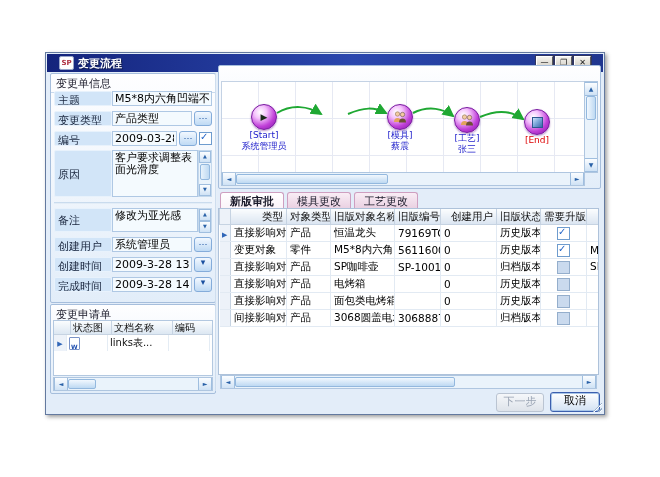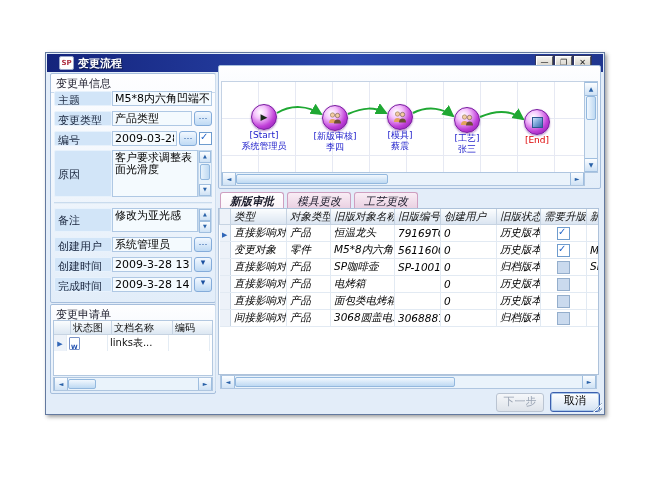--- a/index.html
+++ b/index.html
@@ -98,29 +98,29 @@
              display:flex; flex-direction:column; }
   .vs-btn { flex:0 0 12px; background:linear-gradient(#FBFDFF,#CFE2F5); border-top:1px solid #9FBEDF;
             border-bottom:1px solid #9FBEDF; font-size:6px; color:#2A62A8; text-align:center; line-height:11px; }
   .vs-thumb { margin:0 1px; height:22px; background:linear-gradient(90deg,#F2F8FE,#BED9F2);
               border:1px solid #93B8DE; border-radius:2px; }
   #flow-vscroll { right:2px; top:15px; bottom:15px; }
   #flow-hscroll { left:2px; right:15px; bottom:2px; }
   #flow-hscroll .hs-thumb { width:150px; }
 
   
-  #tab-panel { position:absolute; left:172px; top:138px; width:381px; height:200px;font-style:italic; }
+  #tab-panel { position:absolute; left:172px; top:138px; width:381px; height:200px; }
   .tabstrip { display:flex; gap:3px; padding:1px 0 0 2px; height:16px; }
   .tab { padding:1px 9px 0; font-size:11px; color:#1A1A2A; background:linear-gradient(#F9EDF5,#EAD1E2);
          border:1px solid #CE9FC0; border-bottom:none; border-radius:3px 3px 0 0; white-space:nowrap; cursor:default; }
   .tab.active { background:linear-gradient(#FFFFFF,#FBF4F9); font-weight:bold; }
   .gridwrap { position:absolute; left:0; right:0; top:17px; bottom:16px; background:#fff;
               border:1px solid #AEC2DA; overflow:hidden; }
   table.grid { border-collapse:collapse; table-layout:fixed; width:407px; font-size:10.5px; }
-  table.grid th { height:15px; font-weight:normal; text-align:left; padding:0 3px;
+  table.grid th { height:15px; font-weight:normal; text-align:right; padding:0 3px;
                   background:linear-gradient(#FBFDFE,#DBE5F1); border:1px solid #C6D3E2; border-top:none;
                   white-space:nowrap; overflow:hidden; }
   table.grid td { height:16px; padding:0 3px; border-right:1px solid #E2EAF3; border-bottom:1px solid #E2EAF3;
                   white-space:nowrap; overflow:hidden; color:#000; }
   table.grid td.ind, table.grid th.ind { background:#EDF2F9; border-right:1px solid #C6D3E2; padding:0; text-align:center; }
   td.c-center { text-align:center; }
   #main-hscroll { left:2px; right:2px; bottom:2px; }
   #main-hscroll .hs-thumb { width:218px; }
 
   
@@ -257,32 +257,20 @@
         </svg>
 
         <div class="fnode" style="left:0px; top:22px;">
           <div class="fcircle">
               <span class="start-glyph">▶</span>
             </div>
           <div class="flabel">[Start]</div>
           <div class="fperson">系统管理员</div>
         </div>
 
-        <div class="fnode" style="left:71px; top:23px;">
-          <div class="fcircle">
-            <svg width="16" height="12" viewBox="0 0 16 12">
-              <circle cx="5.5" cy="3" r="2.2" fill="#F2CBA2" stroke="#806040" stroke-width="0.5"></circle>
-              <path d="M2 11 Q2 7 5.5 7 Q9 7 9 11 Z" fill="#E2A35C"></path>
-              <circle cx="10.5" cy="3.5" r="2.2" fill="#F2CBA2" stroke="#4A3828" stroke-width="0.5"></circle>
-              <path d="M7 11.6 Q7 7.6 10.5 7.6 Q14 7.6 14 11.6 Z" fill="#6E4F36"></path>
-            </svg>
-          </div>
-          <div class="flabel">[新版审核]</div>
-          <div class="fperson">李四</div>
-        </div>
 
         <div class="fnode" style="left:136px; top:22px;">
           <div class="fcircle">
             <svg width="16" height="12" viewBox="0 0 16 12">
               <circle cx="5.5" cy="3" r="2.2" fill="#F2CBA2" stroke="#806040" stroke-width="0.5"></circle>
               <path d="M2 11 Q2 7 5.5 7 Q9 7 9 11 Z" fill="#E2A35C"></path>
               <circle cx="10.5" cy="3.5" r="2.2" fill="#F2CBA2" stroke="#4A3828" stroke-width="0.5"></circle>
               <path d="M7 11.6 Q7 7.6 10.5 7.6 Q14 7.6 14 11.6 Z" fill="#6E4F36"></path>
             </svg>
           </div>

